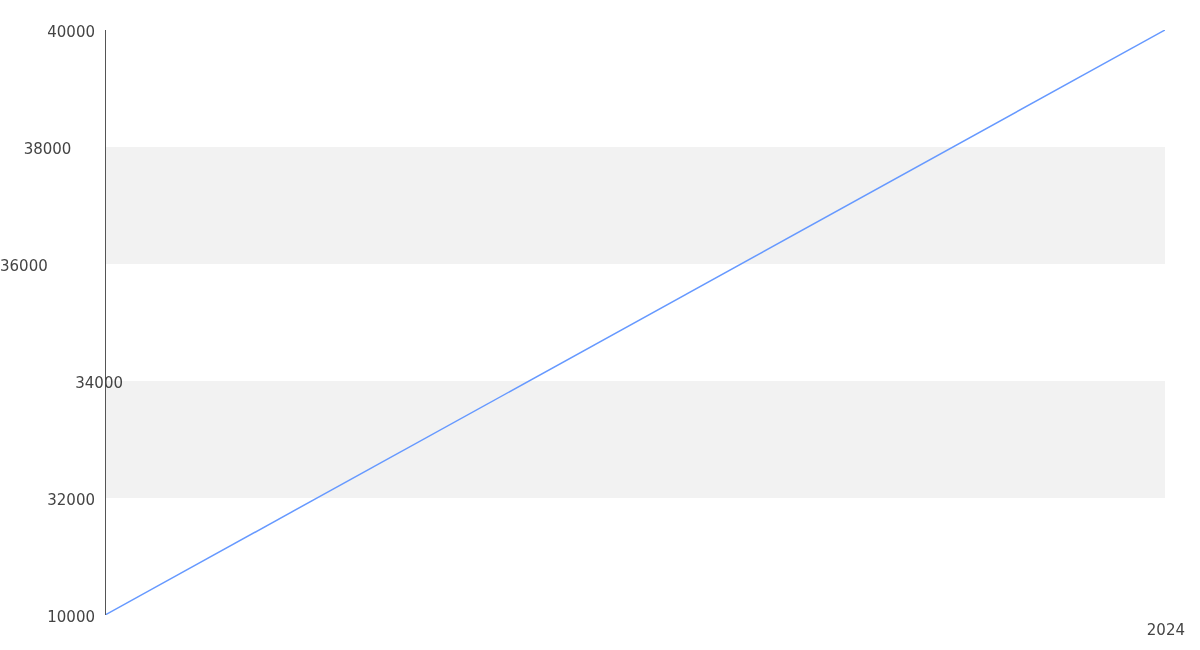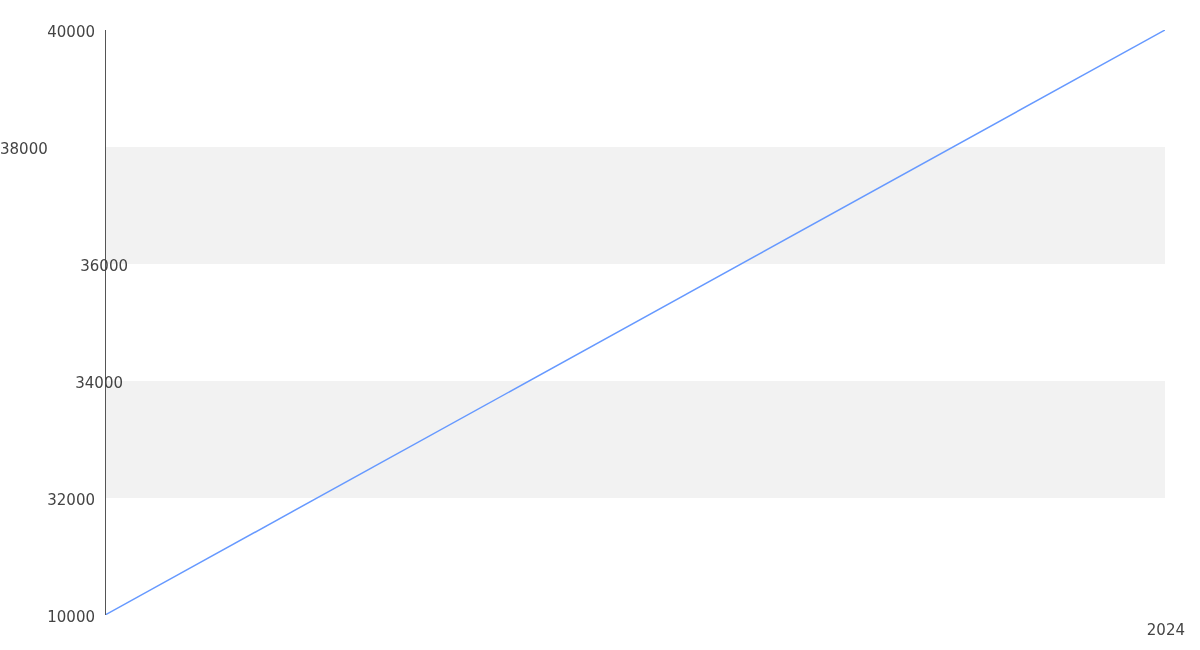--- a/index.html
+++ b/index.html
@@ -92,22 +92,22 @@
           <line x1="0" x2="0" y1="585" y2="590" class="axis-line"></line>
           <line x1="1060" x2="1060" y1="585" y2="590" class="axis-line"></line>
         </g>
     </svg>
   </div>
 
   <div id="ytick-labels">
       <div class="ytick-label" style="position: absolute; left: 0px; width: 95px; text-align: right; top: 608px;">10000</div>
       <div class="ytick-label" style="position: absolute; left: 0px; width: 95px; text-align: right; top: 491px;">32000</div>
       <div class="ytick-label" style="position: absolute; left: 0px; width: 95px; text-align: right; top: 374px; padding-left: 28px;">34000</div>
-      <div class="ytick-label" style="position: absolute; left: 0px; width: 95px; text-align: right; top: 257px; padding-left: 33px;">36000</div>
-      <div class="ytick-label" style="position: absolute; left: 0px; width: 95px; text-align: left; top: 140px;">38000</div>
+      <div class="ytick-label" style="position: absolute; left: 0px; width: 95px; text-align: left; top: 257px;">36000</div>
+      <div class="ytick-label" style="position: absolute; left: 0px; width: 95px; text-align: center; top: 140px;">38000</div>
       <div class="ytick-label" style="position: absolute; left: 0px; width: 95px; text-align: right; top: 23px;">40000</div>
     </div>
 
   <div id="xtick-labels">
       <div class="xtick-label" style="position: absolute; top: 621px; left: 85px; width: 40px; text-align: center; margin-top: 28px;">2022</div>
       <div class="xtick-label" style="position: absolute; top: 621px; left: 1145px; width: 40px; text-align: right;">2024</div>
     </div>
 
 </div>
 

